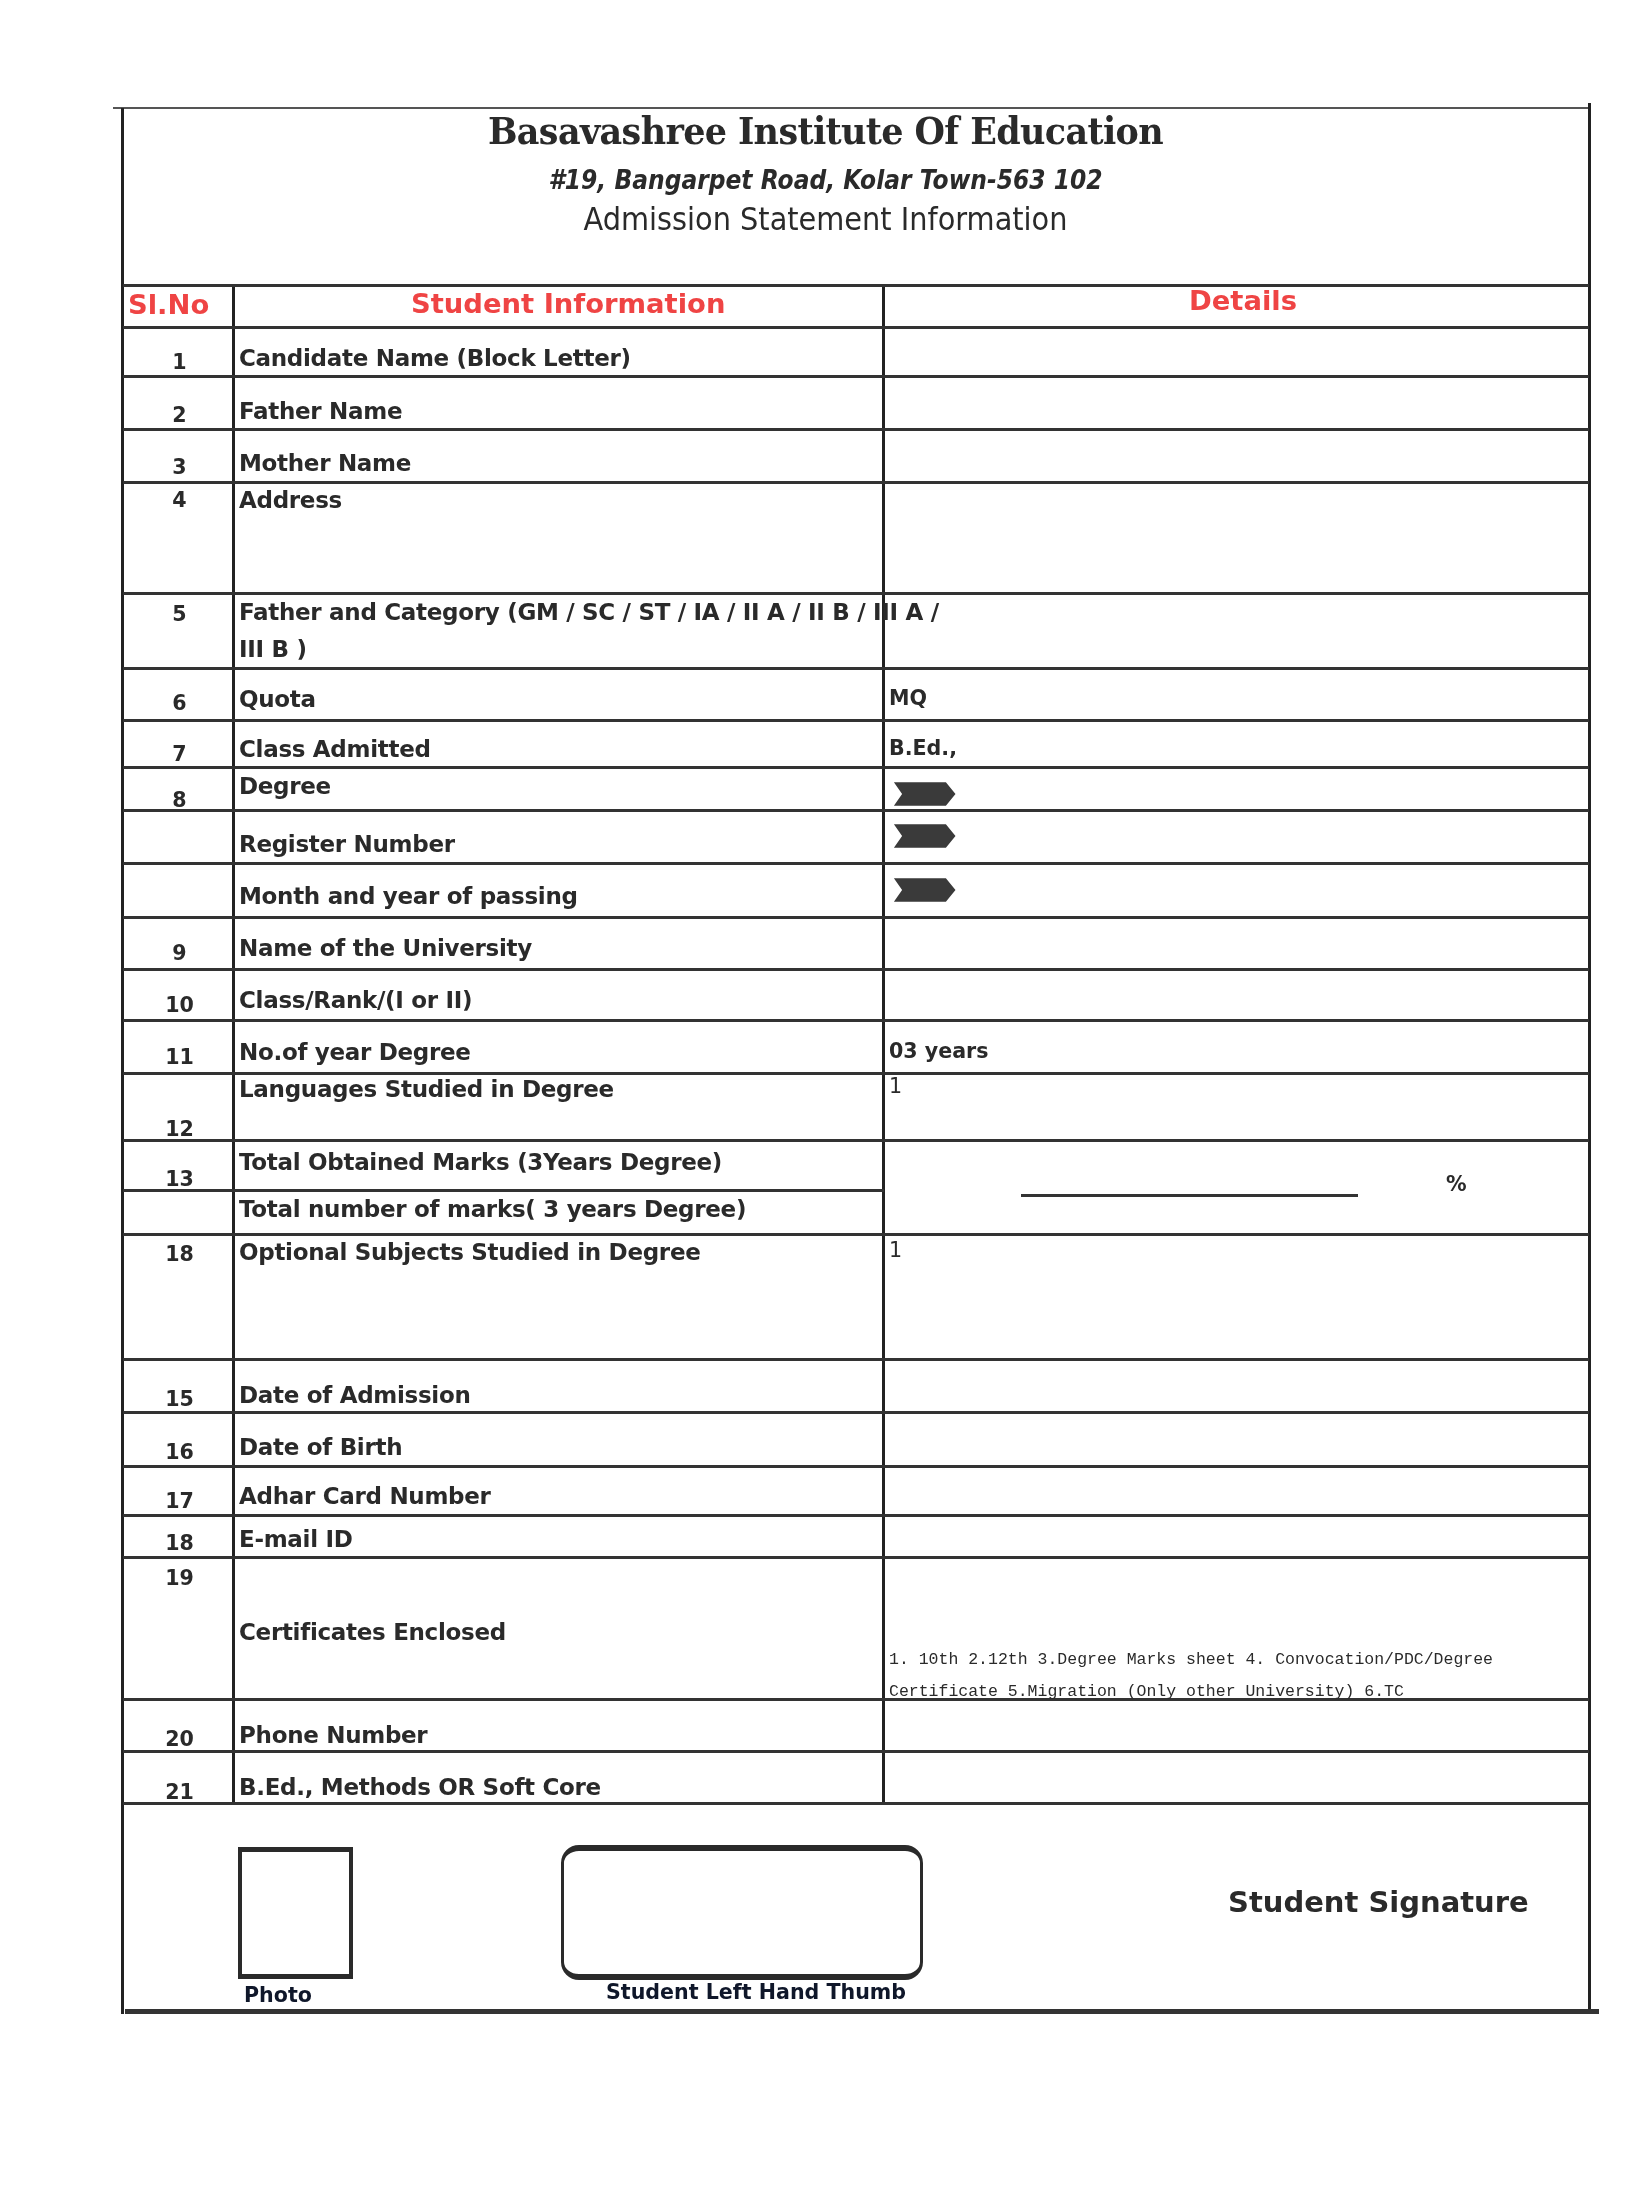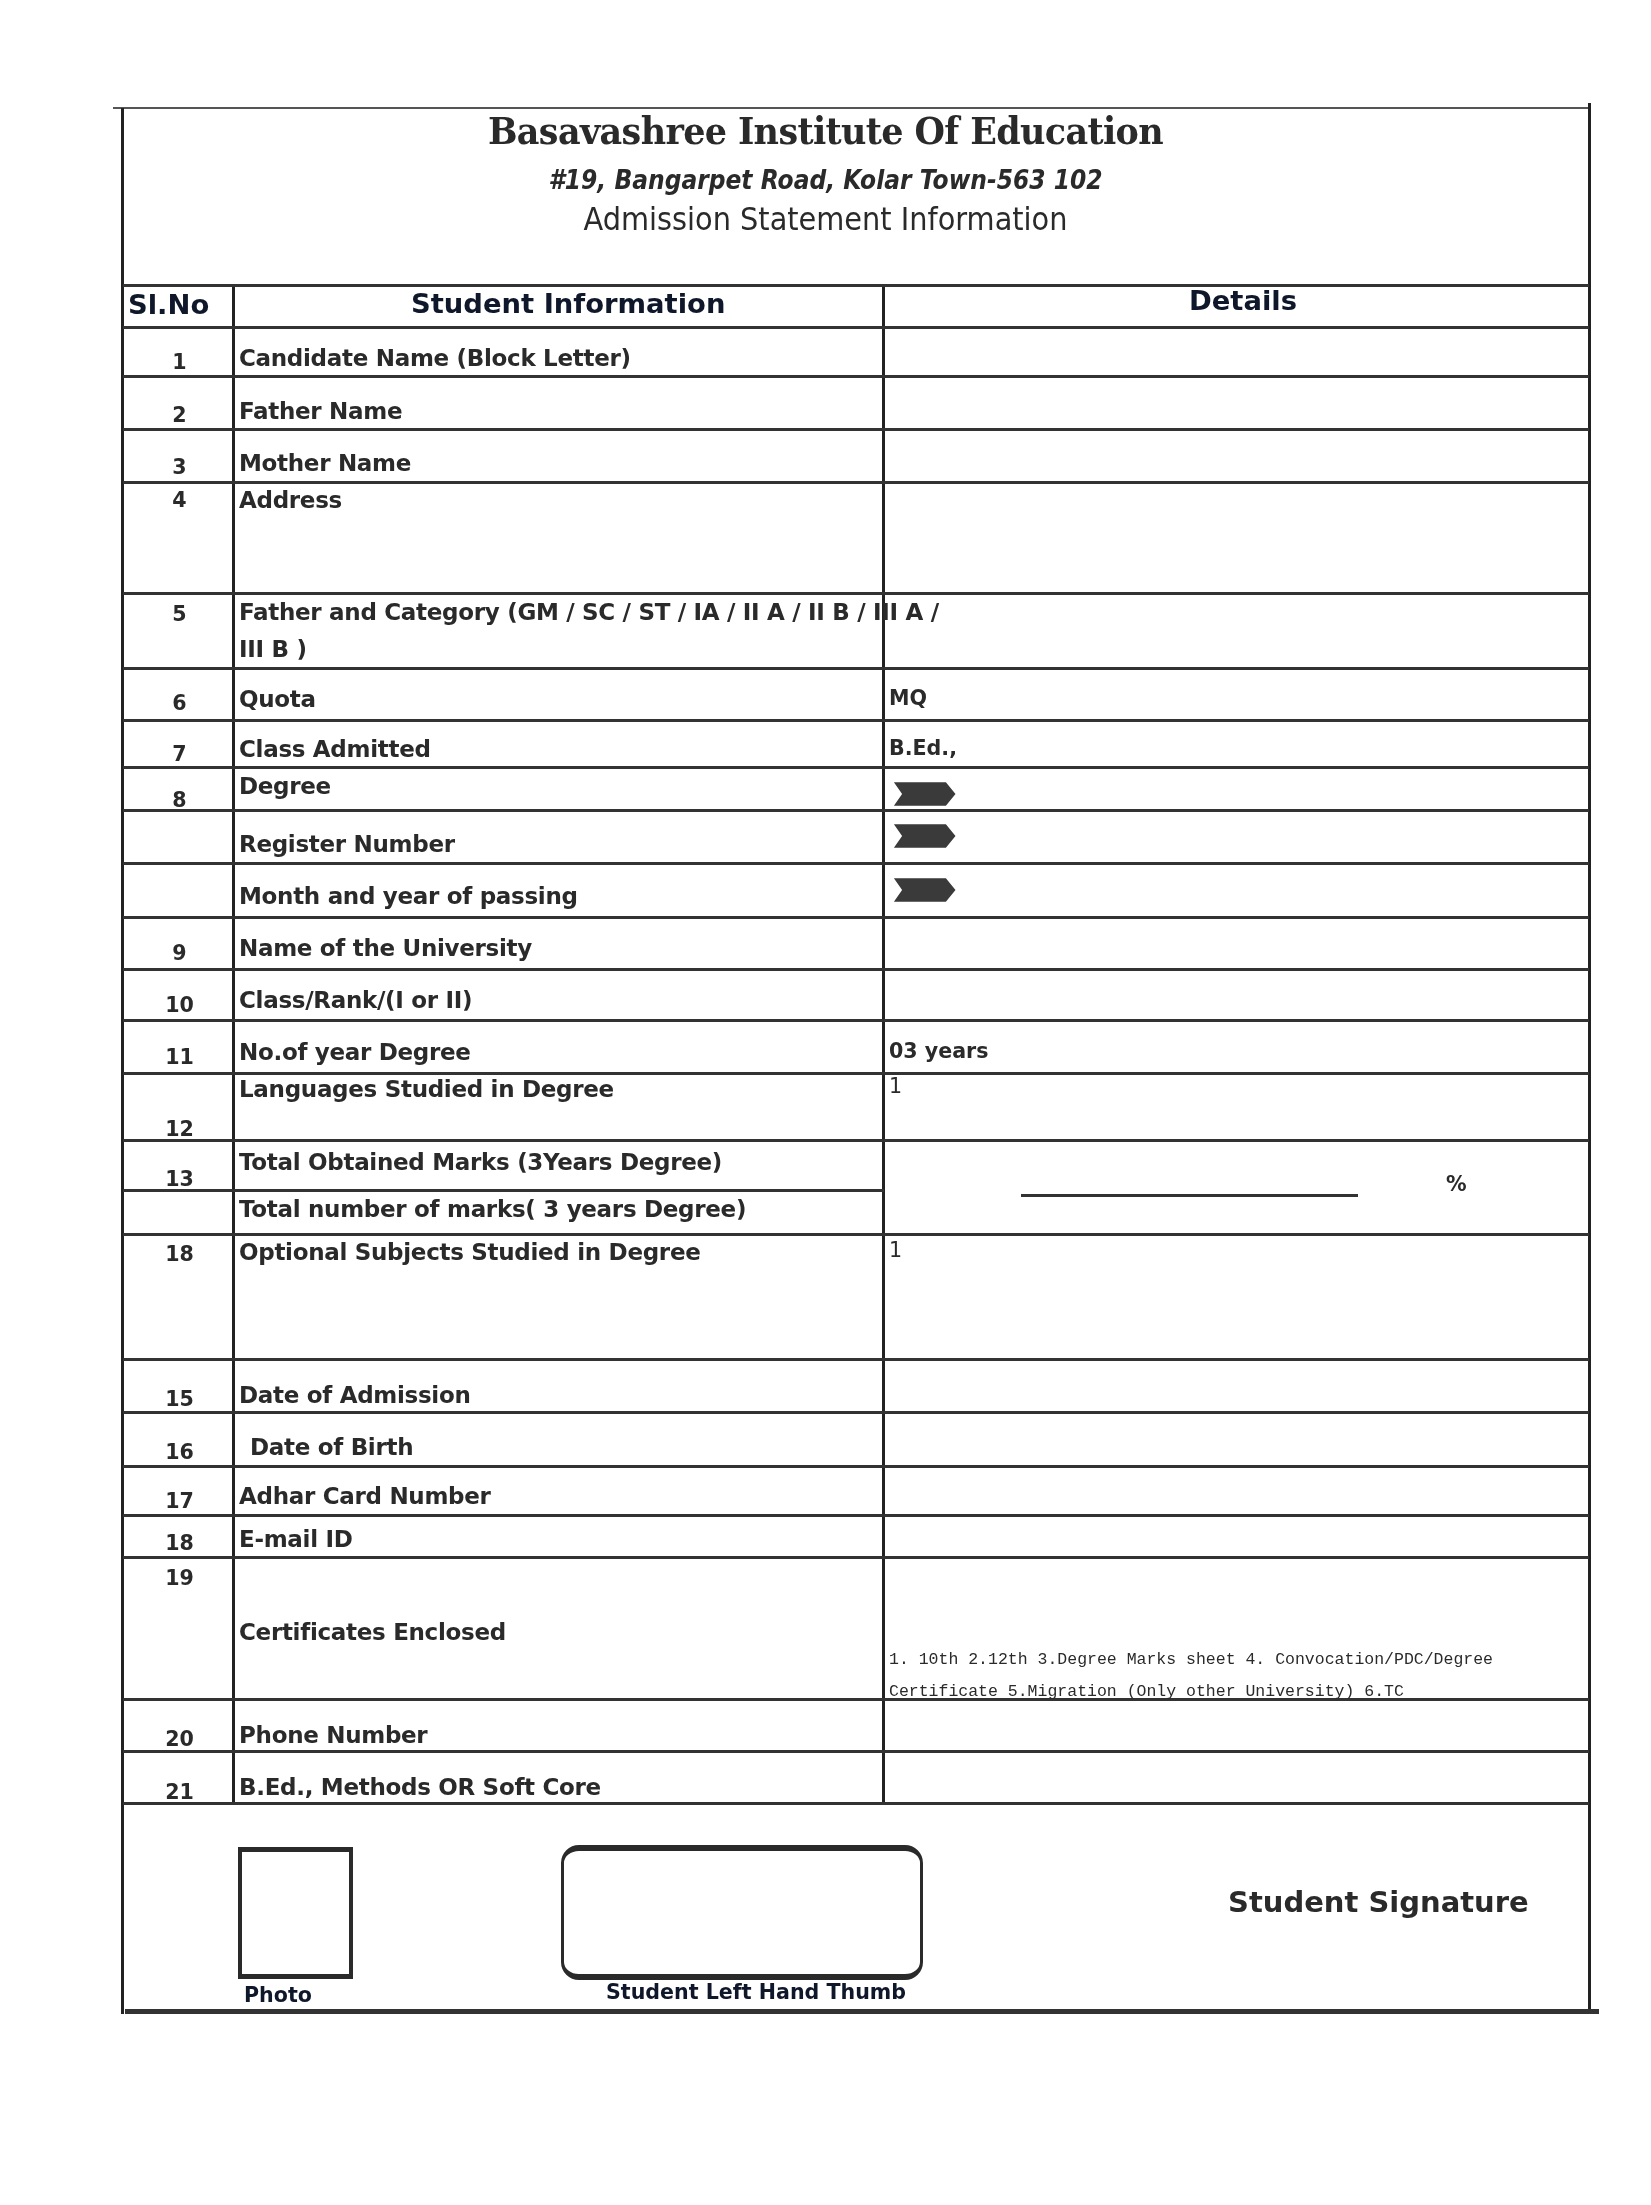--- a/index.html
+++ b/index.html
@@ -2,21 +2,21 @@
 <html style="font-size:11px"><head>
 <meta charset="utf-8">
 <style>
   html, body { margin:0; padding:0; background:#ffffff; }
   body { width:1651px; height:2205px; position:relative; overflow:hidden; font-family:"DejaVu Sans", sans-serif; color:#2a2a2a; }
   .hline { position:absolute; height:3.4px; background:#333; }
   .vline { position:absolute; width:2.7px; background:#222; }
   .title { position:absolute; left:0; width:1651px; text-align:center; top:108px; font-family:"DejaVu Serif", serif; font-weight:bold; font-size:38px; color:#2a2a2a; letter-spacing:-0.7px; transform:scaleX(0.92); }
   .subtitle { position:absolute; left:0; width:1651px; text-align:center; top:165px; font-family:"DejaVu Sans", sans-serif; font-style:italic; font-weight:bold; font-size:26px; color:#2a2a2a; transform:scaleX(0.9); }
   .subtitle2 { position:absolute; left:0; width:1651px; text-align:center; top:200px; font-family:"DejaVu Sans", sans-serif; font-size:32px; color:#2a2a2a; transform:scaleX(0.9); }
-  .hdr { position:absolute; font-weight:bold; font-size:27.4px; color:#0f172a; }
+  .hdr { position:absolute; font-weight:bold; font-size:27.4px; color:#ef4444; }
   .num { position:absolute; left:128px; width:103px; text-align:center; font-weight:bold; font-size:20.6px; color:#2a2a2a; }
   .lbl { position:absolute; left:239px; font-weight:bold; font-size:23px; color:#2a2a2a; white-space:nowrap; letter-spacing:-0.3px; }
   .val { position:absolute; left:889px; font-weight:bold; font-size:20.6px; color:#2a2a2a; white-space:nowrap; }
   .val-small { position:absolute; left:889px; font-size:16.5px; color:#2a2a2a; width:699px; line-height:32px;font-family:Liberation Mono, monospace; }
   .cell { position:absolute; left:886px; width:702px; }
   .chev { position:absolute; left:891px; width:66px; height:26px; }
   .photo-box { position:absolute; left:238px; top:1847px; width:107px; height:122px; border:4.1px solid #2a2a2a; border-top-width:5.5px; border-bottom-width:5.5px; }
   .thumb-box { position:absolute; left:561px; top:1845px; width:356px; height:123px; border:3.4px solid #2a2a2a; border-top-width:6.9px; border-bottom-width:6.2px; border-radius:18px; }
   .foot-lbl { position:absolute; font-weight:bold; font-size:20.6px; color:#0f172a; white-space:nowrap; }
   .sig { position:absolute; left:1228px; top:1885px; font-weight:bold; font-size:29px; color:#2a2a2a; white-space:nowrap; }
@@ -138,21 +138,21 @@
 
 <div class="num" style="top:1242px;">18</div>
 <div class="lbl" style="top:1239px;">Optional Subjects Studied in Degree</div>
 <div class="val" style="top:1238px; font-weight:normal;">1</div>
 
 <div class="num" style="top:1387px;">15</div>
 <div class="lbl" style="top:1382px;">Date of Admission</div>
 <div class="cell" style="top:1361px; height:49px;"></div>
 
 <div class="num" style="top:1440px;">16</div>
-<div class="lbl" style="top:1434px;margin-left:11px;">Date of Birth</div>
+<div class="lbl" style="top:1434px;">Date of Birth</div>
 <div class="cell" style="top:1415px; height:49px;"></div>
 
 <div class="num" style="top:1489px;">17</div>
 <div class="lbl" style="top:1483px;">Adhar Card Number</div>
 <div class="cell" style="top:1468px; height:45px;"></div>
 
 <div class="num" style="top:1531px;">18</div>
 <div class="lbl" style="top:1526px;">E-mail ID</div>
 <div class="cell" style="top:1518px; height:38px;"></div>
 

